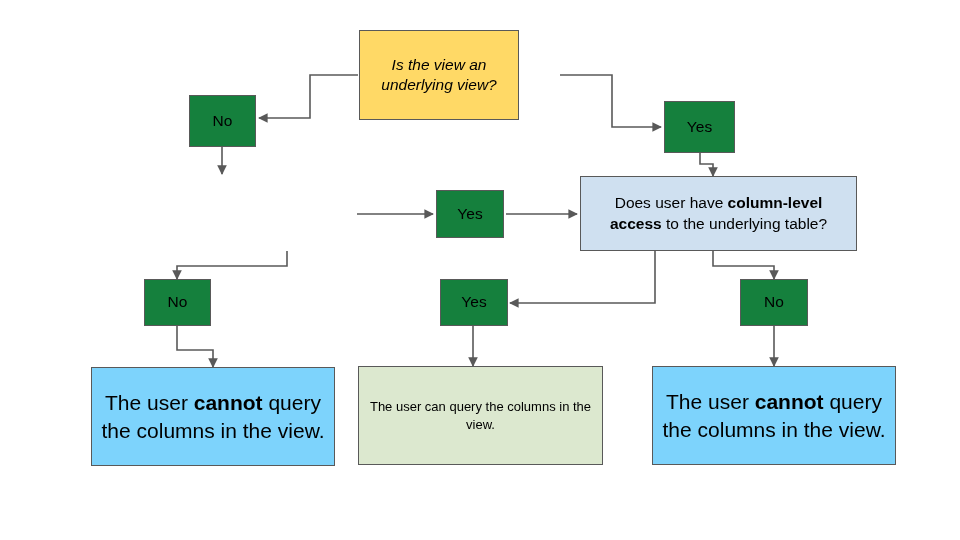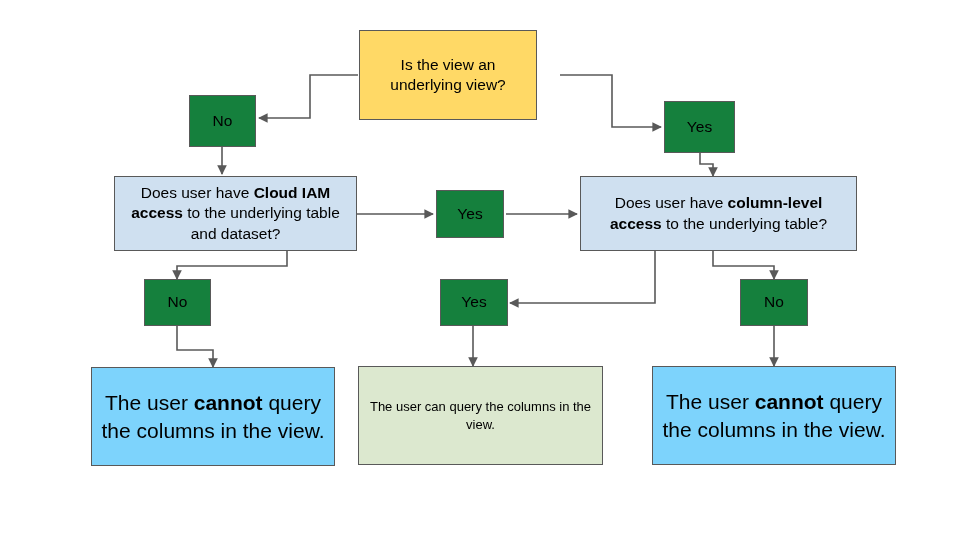--- a/index.html
+++ b/index.html
@@ -75,35 +75,32 @@
       <path d="M 655 251 L 655 303 L 510 303" marker-end="url(#arrow)"></path>
 
       <path d="M 713 251 L 713 266 L 774 266 L 774 279" marker-end="url(#arrow)"></path>
 
       <path d="M 473 326 L 473 366" marker-end="url(#arrow)"></path>
 
       <path d="M 774 326 L 774 366" marker-end="url(#arrow)"></path>
     </g>
   </svg>
 
-  <div class="node decision-start" style="left:359px; top:30px; width:178px; height:90px;">
+  <div class="node decision-start" style="left:359px; top:30px; width:160px; height:90px;font-style:italic;">
     <span class="txt"><span>Is the view an</span><br><span>underlying view?</span></span>
   </div>
 
   <div class="node label-box" style="left:189px; top:95px; width:67px; height:52px;">
     <span class="txt">No</span>
   </div>
 
   <div class="node label-box" style="left:664px; top:101px; width:71px; height:52px;">
     <span class="txt">Yes</span>
   </div>
 
-  <div class="node decision" style="left:114px; top:176px; width:243px; height:75px;">
-    <span class="txt"><span>Does user have </span><b>Cloud IAM access</b><span> to the underlying table and dataset?</span></span>
-  </div>
 
   <div class="node label-box" style="left:436px; top:190px; width:68px; height:48px;">
     <span class="txt">Yes</span>
   </div>
 
   <div class="node decision" style="left:580px; top:176px; width:277px; height:75px;">
     <span class="txt"><span>Does user have </span><b>column-level access</b><span> to the underlying table?</span></span>
   </div>
 
   <div class="node label-box" style="left:144px; top:279px; width:67px; height:47px;">

